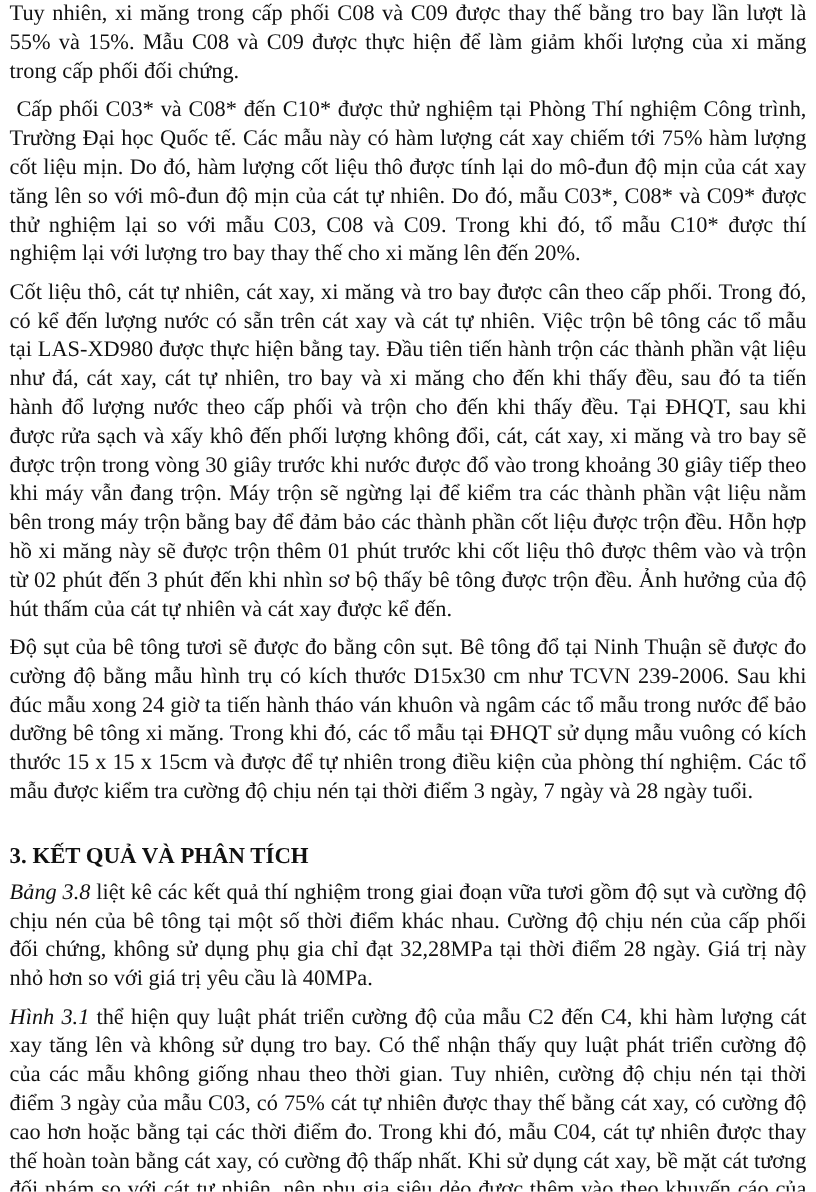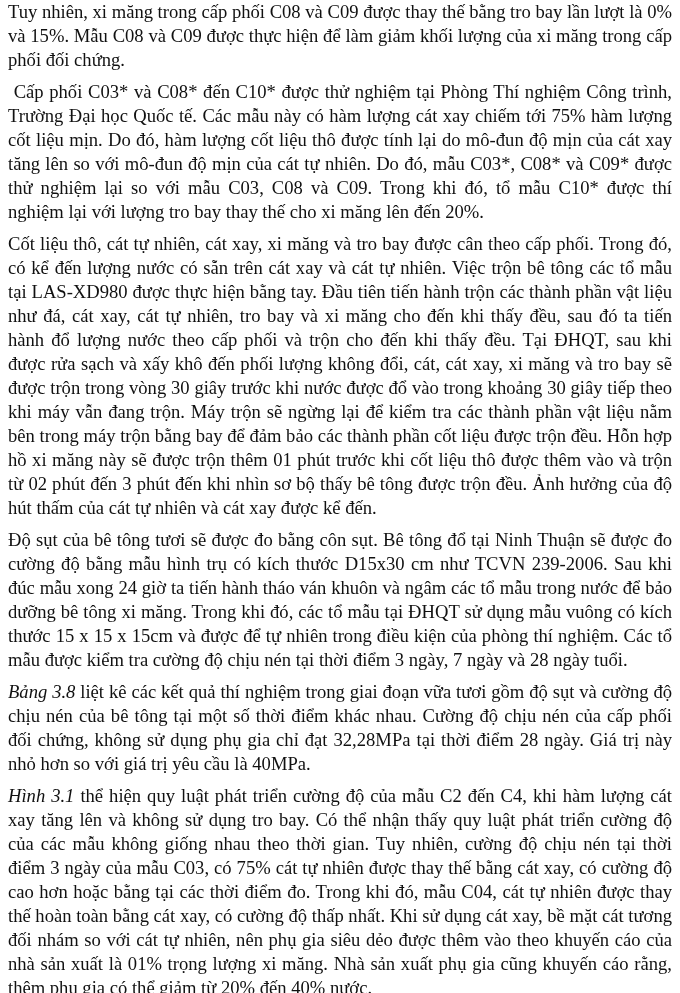--- a/index.html
+++ b/index.html
@@ -39,28 +39,29 @@
     }
     .italic-ref {
       font-style: italic;
     }
   </style>
 </head>
 <body>
 
 <div class="page">
 
-  <p class="para">Tuy nhiên, xi măng trong cấp phối C08 và C09 được thay thế bằng tro bay lần lượt là 0% và 15%. Mẫu C08 và C09 được thực hiện để làm giảm khối lượng của xi măng trong cấp phối đối chứng.</p>
+  <p class="para">Tuy nhiên, xi măng trong cấp phối C08 và C09 được thay thế bằng tro bay lần lượt là 55% và 15%. Mẫu C08 và C09 được thực hiện để làm giảm khối lượng của xi măng trong cấp phối đối chứng.</p>
 
   <p class="para indent-space">Cấp phối C03* và C08* đến C10* được thử nghiệm tại Phòng Thí nghiệm Công trình, Trường Đại học Quốc tế. Các mẫu này có hàm lượng cát xay chiếm tới 75% hàm lượng cốt liệu mịn. Do đó, hàm lượng cốt liệu thô được tính lại do mô-đun độ mịn của cát xay tăng lên so với mô-đun độ mịn của cát tự nhiên. Do đó, mẫu C03*, C08* và C09* được thử nghiệm lại so với mẫu C03, C08 và C09. Trong khi đó, tổ mẫu C10* được thí nghiệm lại với lượng tro bay thay thế cho xi măng lên đến 20%.</p>
 
   <p class="para">Cốt liệu thô, cát tự nhiên, cát xay, xi măng và tro bay được cân theo cấp phối. Trong đó, có kể đến lượng nước có sẵn trên cát xay và cát tự nhiên. Việc trộn bê tông các tổ mẫu tại LAS-XD980 được thực hiện bằng tay. Đầu tiên tiến hành trộn các thành phần vật liệu như đá, cát xay, cát tự nhiên, tro bay và xi măng cho đến khi thấy đều, sau đó ta tiến hành đổ lượng nước theo cấp phối và trộn cho đến khi thấy đều. Tại ĐHQT, sau khi được rửa sạch và xấy khô đến phối lượng không đổi, cát, cát xay, xi măng và tro bay sẽ được trộn trong vòng 30 giây trước khi nước được đổ vào trong khoảng 30 giây tiếp theo khi máy vẫn đang trộn. Máy trộn sẽ ngừng lại để kiểm tra các thành phần vật liệu nằm bên trong máy trộn bằng bay để đảm bảo các thành phần cốt liệu được trộn đều. Hỗn hợp hồ xi măng này sẽ được trộn thêm 01 phút trước khi cốt liệu thô được thêm vào và trộn từ 02 phút đến 3 phút đến khi nhìn sơ bộ thấy bê tông được trộn đều. Ảnh hưởng của độ hút thấm của cát tự nhiên và cát xay được kể đến.</p>
 
   <p class="para">Độ sụt của bê tông tươi sẽ được đo bằng côn sụt. Bê tông đổ tại Ninh Thuận sẽ được đo cường độ bằng mẫu hình trụ có kích thước D15x30 cm như TCVN 239-2006. Sau khi đúc mẫu xong 24 giờ ta tiến hành tháo ván khuôn và ngâm các tổ mẫu trong nước để bảo dưỡng bê tông xi măng. Trong khi đó, các tổ mẫu tại ĐHQT sử dụng mẫu vuông có kích thước 15 x 15 x 15cm và được để tự nhiên trong điều kiện của phòng thí nghiệm. Các tổ mẫu được kiểm tra cường độ chịu nén tại thời điểm 3 ngày, 7 ngày và 28 ngày tuổi.</p>
 
+  <h2 class="heading">3. KẾT QUẢ VÀ PHÂN TÍCH</h2>
 
   <p class="para">
     <span class="italic-ref">Bảng 3.8</span><span> liệt kê các kết quả thí nghiệm trong giai đoạn vữa tươi gồm độ sụt và cường độ chịu nén của bê tông tại một số thời điểm khác nhau. Cường độ chịu nén của cấp phối đối chứng, không sử dụng phụ gia chỉ đạt 32,28MPa tại thời điểm 28 ngày. Giá trị này nhỏ hơn so với giá trị yêu cầu là 40MPa.</span>
   </p>
 
   <p class="para">
     <span class="italic-ref">Hình 3.1</span><span> thể hiện quy luật phát triển cường độ của mẫu C2 đến C4, khi hàm lượng cát xay tăng lên và không sử dụng tro bay. Có thể nhận thấy quy luật phát triển cường độ của các mẫu không giống nhau theo thời gian. Tuy nhiên, cường độ chịu nén tại thời điểm 3 ngày của mẫu C03, có 75% cát tự nhiên được thay thế bằng cát xay, có cường độ cao hơn hoặc bằng tại các thời điểm đo. Trong khi đó, mẫu C04, cát tự nhiên được thay thế hoàn toàn bằng cát xay, có cường độ thấp nhất. Khi sử dụng cát xay, bề mặt cát tương đối nhám so với cát tự nhiên, nên phụ gia siêu dẻo được thêm vào theo khuyến cáo của nhà sản xuất là 01% trọng lượng xi măng. Nhà sản xuất phụ gia cũng khuyến cáo rằng, thêm phụ gia có thể giảm từ 20% đến 40% nước.</span>
   </p>
 
 </div>

